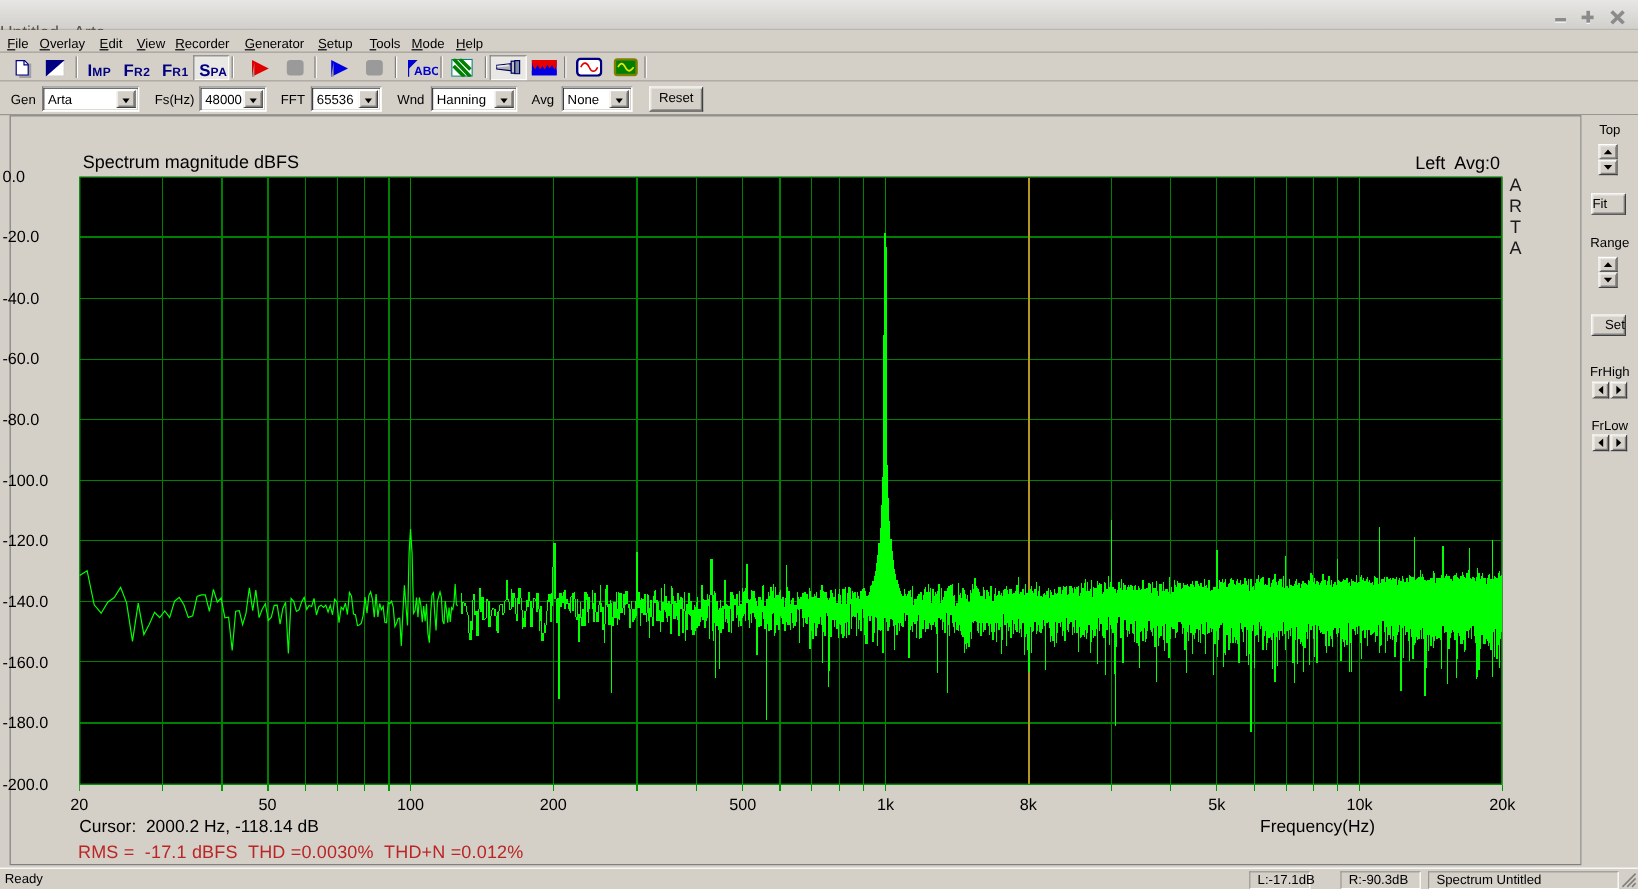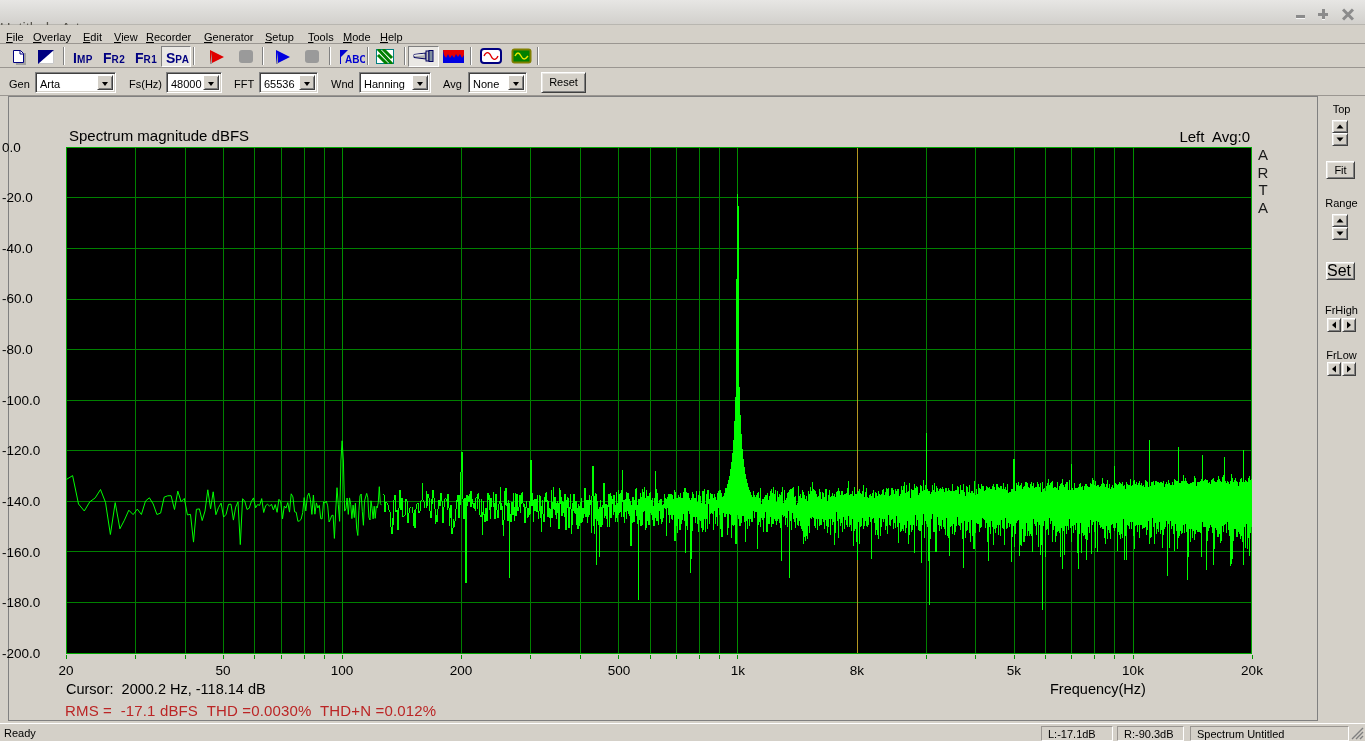--- a/index.html
+++ b/index.html
@@ -231,31 +231,31 @@
 
  <div class="sl" style="top:7px">Top</div>
  <div class="b3 abs" style="left:14px;top:24px;width:16px;height:13px"></div>
  <svg class="abs" style="left:14px;top:24px" width="16" height="13">
       <path d="M8 4.5 L11.5 8.5 L4.5 8.5 Z" fill="#000"></path>
     </svg>
  <div class="b3 abs" style="left:14px;top:37px;width:16px;height:13px"></div>
  <svg class="abs" style="left:14px;top:37px" width="16" height="13">
       <path d="M8 8.5 L11.5 4.5 L4.5 4.5 Z" fill="#000"></path>
     </svg>
- <div class="b3 abs" style="left:8px;top:65px;width:29px;height:18px;text-align:center;font-size:11px;line-height:16px">Fit</div>
+ <div class="b3 abs" style="left:8px;top:65px;width:29px;height:18px;text-align:left;font-size:11px;line-height:16px">Fit</div>
  <div class="sl" style="top:101px">Range</div>
  <div class="b3 abs" style="left:14px;top:118px;width:16px;height:13px"></div>
  <svg class="abs" style="left:14px;top:118px" width="16" height="13">
       <path d="M8 4.5 L11.5 8.5 L4.5 8.5 Z" fill="#000"></path>
     </svg>
  <div class="b3 abs" style="left:14px;top:131px;width:16px;height:13px"></div>
  <svg class="abs" style="left:14px;top:131px" width="16" height="13">
       <path d="M8 8.5 L11.5 4.5 L4.5 4.5 Z" fill="#000"></path>
     </svg>
- <div class="b3 abs" style="left:8px;top:166px;width:29px;height:18px;text-align:left;font-size:16px;line-height:16px">Set</div>
+ <div class="b3 abs" style="left:8px;top:166px;width:29px;height:18px;text-align:right;font-size:11px;line-height:16px">Set</div>
  <div class="sl" style="top:208px">FrHigh</div>
  <div class="b3 abs" style="left:9px;top:222px;width:14px;height:14px"></div>
  <svg class="abs" style="left:9px;top:222px" width="14" height="14">
       <path d="M9 3.5 L5 7 L9 10.5 Z" fill="#000"></path>
     </svg>
  <div class="b3 abs" style="left:24px;top:222px;width:14px;height:14px"></div>
  <svg class="abs" style="left:24px;top:222px" width="14" height="14">
       <path d="M5 3.5 L9 7 L5 10.5 Z" fill="#000"></path>
     </svg>
  <div class="sl" style="top:253px">FrLow</div>
@@ -265,21 +265,21 @@
     </svg>
  <div class="b3 abs" style="left:24px;top:266px;width:14px;height:14px"></div>
  <svg class="abs" style="left:24px;top:266px" width="14" height="14">
       <path d="M5 3.5 L9 7 L5 10.5 Z" fill="#000"></path>
     </svg>
 
 </div>
 
 <div id="statusbar">
  <div class="abs" style="left:4px;top:3px;font-size:11px">Ready</div>
- <div class="spanel" style="left:1041px;width:72px">
+ <div class="spanel" style="left:1041px;width:51px">
       <span>L:-17.1dB</span>
     </div>
  <div class="spanel" style="left:1117px;width:67px">
       <span>R:-90.3dB</span>
     </div>
  <div class="spanel" style="left:1190px;width:159px">
       <span>Spectrum Untitled</span>
     </div>
  <svg class="abs" style="left:1351px;top:3px" width="13" height="13">
   <path d="M12 1 L1 12 M12 5 L5 12 M12 9 L9 12" stroke="#808080" stroke-width="1.4" fill="none"></path>

